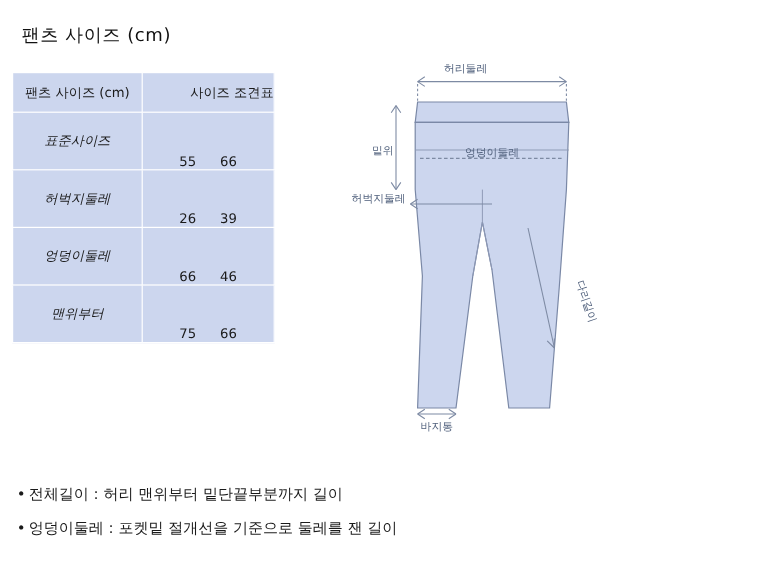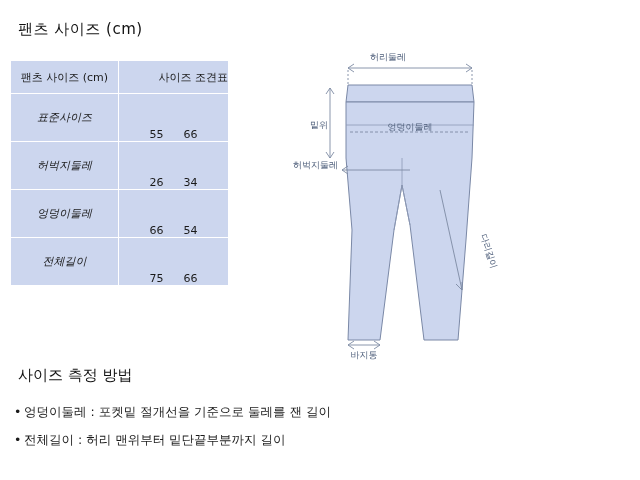--- a/index.html
+++ b/index.html
@@ -127,53 +127,52 @@
           <span>55</span>
           <span>66</span>
         </div>
       </td>
     </tr>
     <tr>
       <td class="rowlabel">허벅지둘레</td>
       <td>
         <div class="vals">
           <span>26</span>
-          <span>34</span>
+          <span>39</span>
         </div>
       </td>
     </tr>
     <tr>
       <td class="rowlabel">엉덩이둘레</td>
       <td>
         <div class="vals">
           <span>66</span>
-          <span>54</span>
-        </div>
-      </td>
-    </tr>
-    <tr>
-      <td class="rowlabel">전체길이</td>
+          <span>46</span>
+        </div>
+      </td>
+    </tr>
+    <tr>
+      <td class="rowlabel">맨위부터</td>
       <td>
         <div class="vals">
           <span>75</span>
           <span>66</span>
         </div>
       </td>
     </tr>
   </tbody>
     </table>
 
-  <div class="howto-title">사이즈 측정 방법</div>
 
   <div class="bullets">
     <div>
-      <span class="bullet-dot">•</span><span>엉덩이둘레 : 포켓밑 절개선을 기준으로 둘레를 잰 길이</span>
+      <span class="bullet-dot">•</span><span>전체길이 : 허리 맨위부터 밑단끝부분까지 길이</span>
     </div>
     <div>
-      <span class="bullet-dot">•</span><span>전체길이 : 허리 맨위부터 밑단끝부분까지 길이</span>
+      <span class="bullet-dot">•</span><span>엉덩이둘레 : 포켓밑 절개선을 기준으로 둘레를 잰 길이</span>
     </div>
   </div>
 
   <div class="diagram">
     <svg width="340" height="330" viewBox="0 0 340 330" xmlns="http://www.w3.org/2000/svg">
       <g stroke="#7a88a6" fill="#ccd6ee" stroke-width="1">
 
         <path d="M58,45 L182,45 L184,62 L56,62 Z"></path>
 
         <path d="M56,62 L184,62 L182,118 L176,200 L168,300 L134,300 L120,185 L112,145

